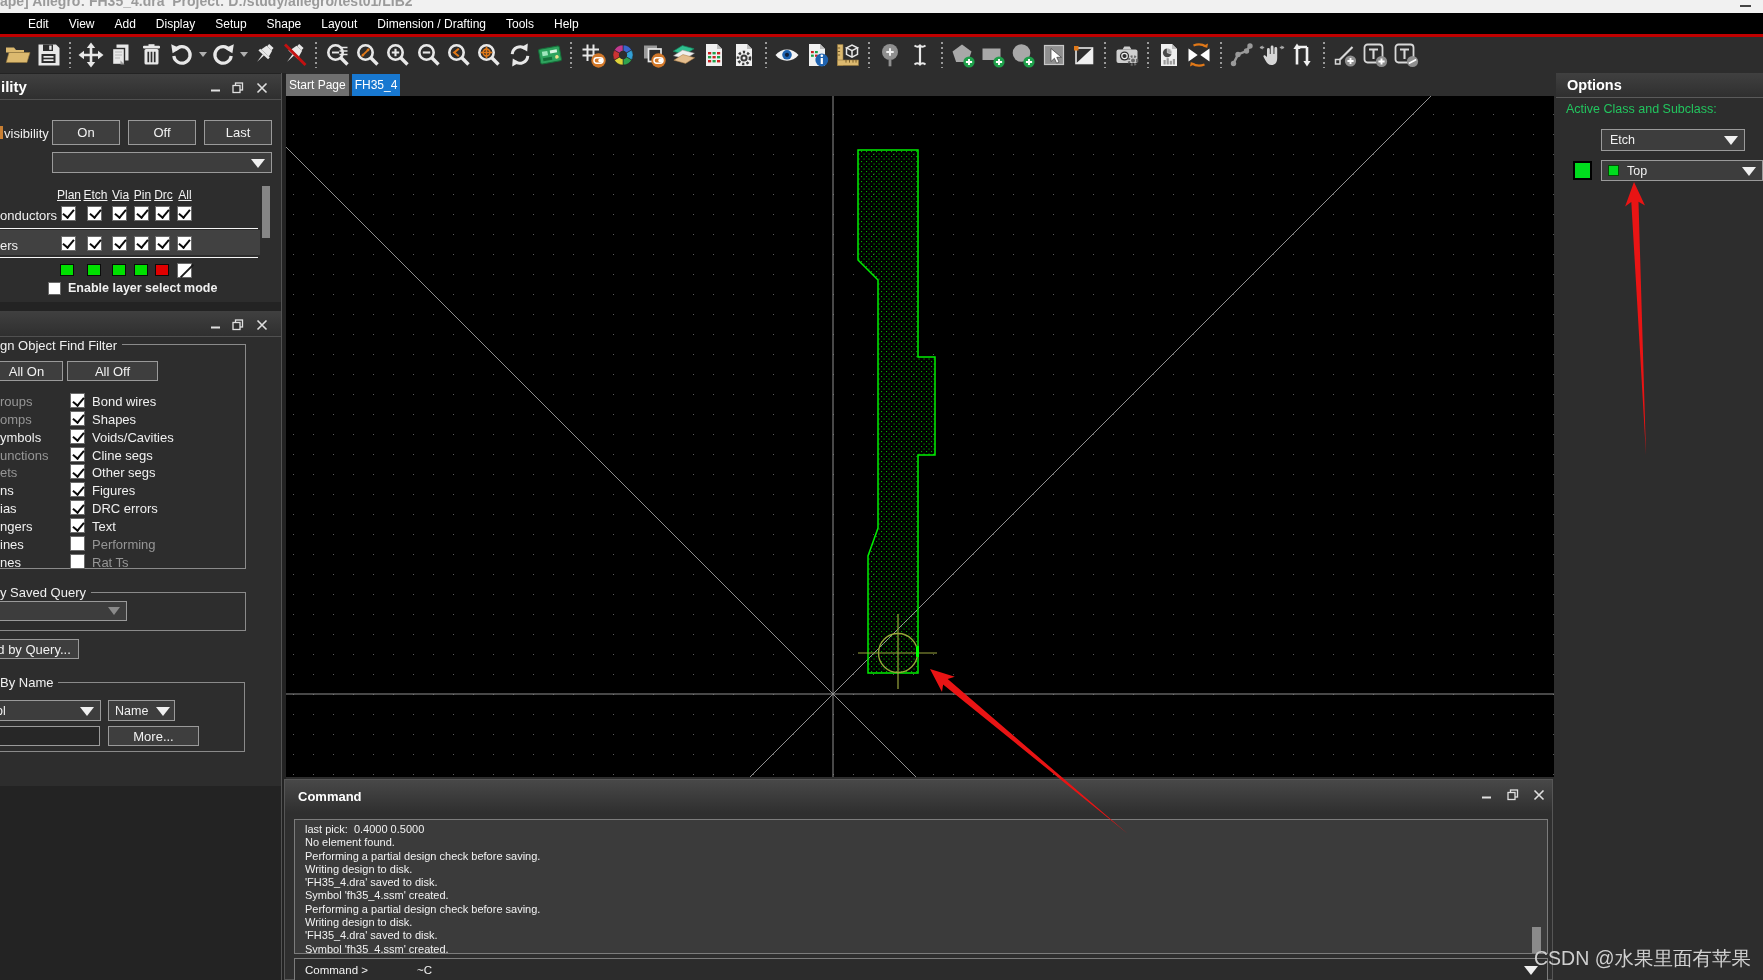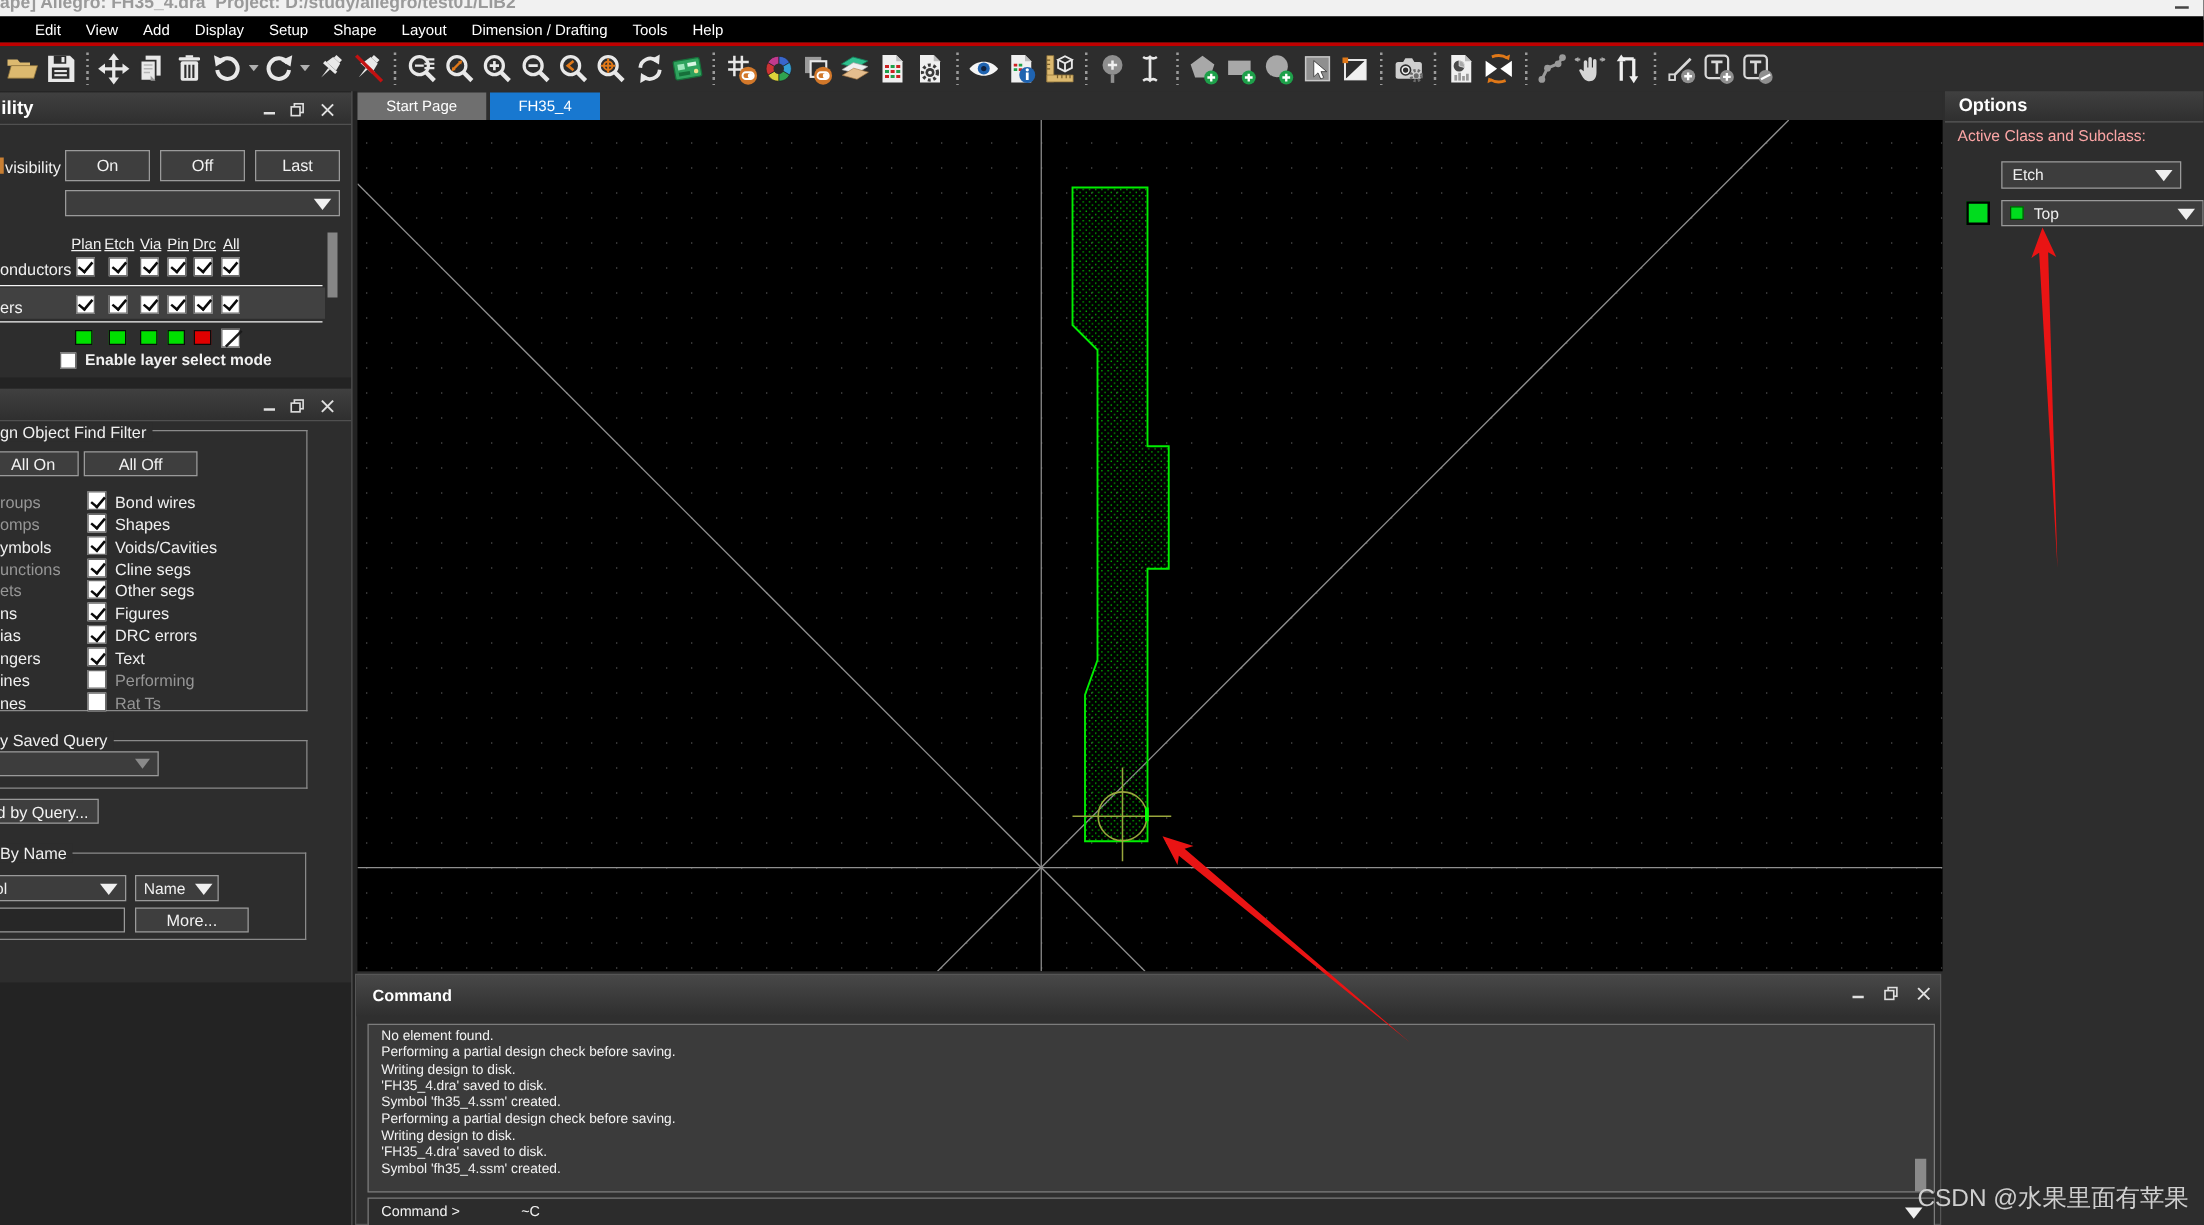--- a/index.html
+++ b/index.html
@@ -55,21 +55,21 @@
   .sepline { position:absolute; height:1px; background:#f5f5f5; }
   .rowhl { position:absolute; background:#414141; }
   .vscroll-thumb { position:absolute; background:#868686; }
   .groupbox { position:absolute; border:1px solid #8a8a8a; border-left:none; }
   .gb-label { position:absolute; font-size:13px; color:#f0f0f0; background:#2d2d2d; padding-right:5px; white-space:nowrap; }
   .orange-sliver { position:absolute; background:#c87f33; }
   .input { position:absolute; background:#272727; border:1px solid #9a9a9a; }
 
   
   .tabbar { position:absolute; left:286px; top:73px; width:1268px; height:23px; background:#2d2d2d; display:flex; }
-  .tab { height:22px; margin-top:1px; padding:0 23px; font-size:12px; color:#fff;
+  .tab { height:22px; margin-top:1px; padding:0 3px; font-size:12px; color:#fff;
          display:flex; align-items:center; margin-right:3px; }
   .tab.inactive { background:#6f6f6f; }
   .tab.active { background:#1878d0; }
   .canvas-wrap { position:absolute; left:286px; top:96px; width:1268px; height:681px; background:#000; }
 
   
   .cmd { position:absolute; left:284px; top:779px; width:1269px; height:201px;
          background:#2f2f2f; border:1px solid #565656; }
   .cmd-title { position:absolute; left:0; top:0; width:100%; height:33px;
                background:linear-gradient(#484848,#2f2f2f); }
@@ -83,21 +83,21 @@
                 border:1px solid #7c7c7c; font-size:11.5px; color:#f2f2f2; display:flex; align-items:center; padding-left:10px; }
   .cmd-prompt .pending { margin-left:49px; }
   .cmd-prompt .carrow2 { position:absolute; right:9px; top:7px; width:0; height:0;
             border-left:7px solid transparent; border-right:7px solid transparent; border-top:9px solid #f0f0f0; }
 
   
   .options { position:absolute; left:1556px; top:73px; width:207px; bottom:0; background:#2d2d2d; }
   .opt-head { position:absolute; left:0; top:0; width:100%; height:25px;
               background:linear-gradient(#404040,#2f2f2f); border-bottom:1px solid #5a5a5a; }
   .opt-head .ptext { position:absolute; left:11px; top:4px; font-size:14.5px; font-weight:bold; color:#fff; }
-  .opt-label { position:absolute; left:10px; top:29px; font-size:12.5px; color:#fca5a5; }
+  .opt-label { position:absolute; left:10px; top:29px; font-size:12.5px; color:#22c55e; }
   .opt-swatch { position:absolute; left:17px; top:88px; width:19px; height:19px; border:2px solid #000; }
   .mini-swatch { position:absolute; left:6px; top:4px; width:11px; height:11px; border:1px solid #034d03; }
 
   .annotations { position:absolute; left:0; top:0; width:1763px; height:980px; z-index:60; pointer-events:none; }
   .watermark { position:absolute; left:1534px; top:945px; z-index:70; font-size:19.5px; color:#cfcfcf; white-space:nowrap; }
 </style>
 </head>
 <body>
 
 <div class="app">
@@ -788,20 +788,21 @@
             <rect x="1" y="3.5" width="7" height="7" fill="#383838" stroke="#e0e0e0" stroke-width="1.3"></rect>
           </svg>
         </span>
       <span class="winbtn" style="left:1247px;top:8px">
         <svg width="12" height="12">
             <path d="M1.5 1.5l9 9M10.5 1.5l-9 9" stroke="#e0e0e0" stroke-width="1.6"></path>
           </svg>
         </span>
     </div>
     <div class="cmd-console" id="cmd-console">
+        <div>last pick:  0.4000 0.5000</div>
         <div>No element found.</div>
         <div>Performing a partial design check before saving.</div>
         <div>Writing design to disk.</div>
         <div>'FH35_4.dra' saved to disk.</div>
         <div>Symbol 'fh35_4.ssm' created.</div>
         <div>Performing a partial design check before saving.</div>
         <div>Writing design to disk.</div>
         <div>'FH35_4.dra' saved to disk.</div>
         <div>Symbol 'fh35_4.ssm' created.</div>
       </div>

